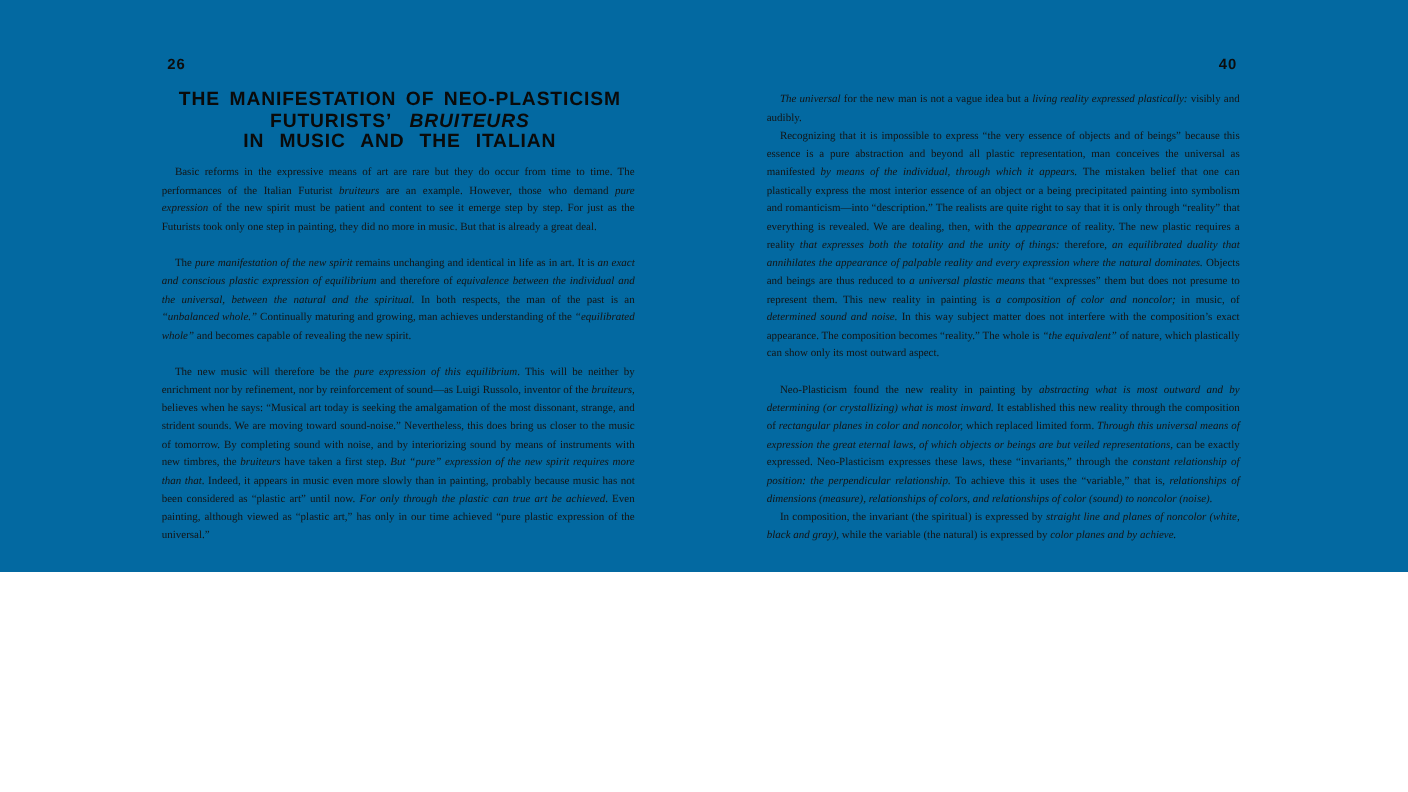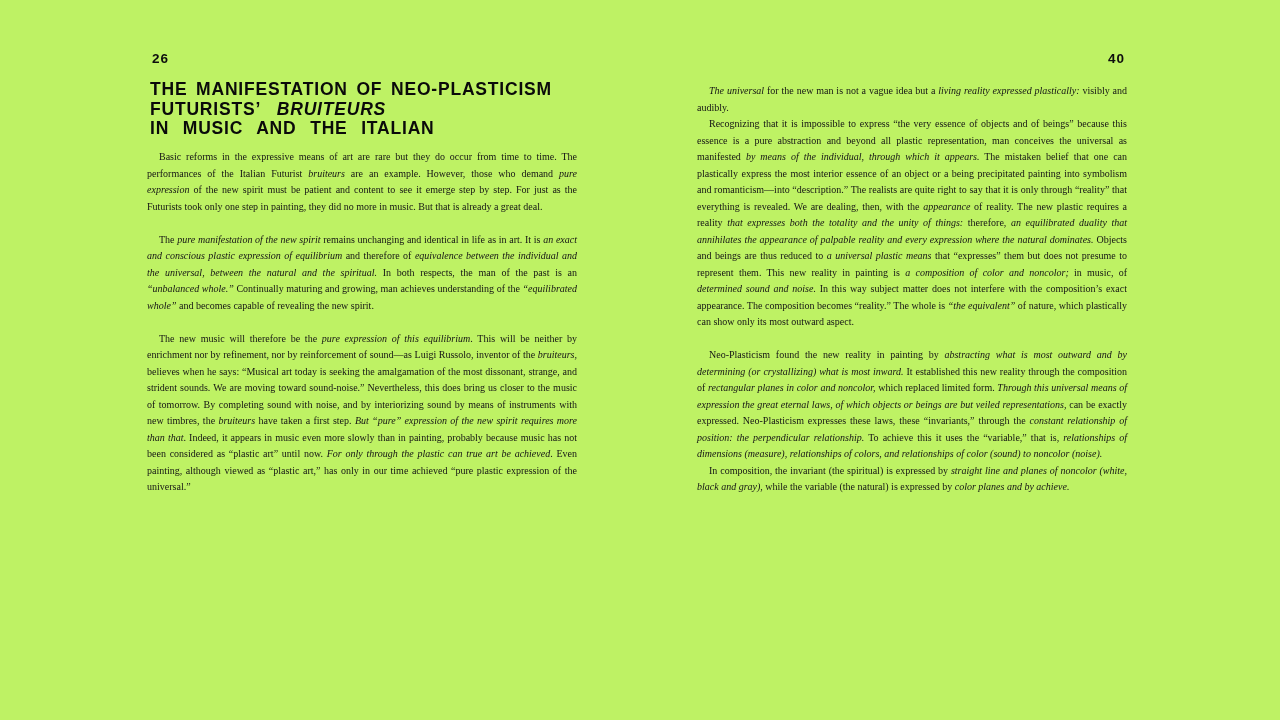--- a/index.html
+++ b/index.html
@@ -3,22 +3,22 @@
 <meta charset="utf-8">
 <style>
   html, body {
     margin: 0;
     padding: 0;
     background: #ffffff;
   }
   .spread {
     position: relative;
     width: 1280px;
-    height: 720px;
-    background: #bef264;
+    height: 520px;
+    background: #0369a1;
     overflow: hidden;
     color: #121212;
     font-family: "Liberation Serif", serif;
     text-decoration: underline;
   }
   .page {
     position: absolute;
     top: 0;
     width: 430px;
     height: 720px;
@@ -44,21 +44,21 @@
     left: 3px;
     width: 427px;
     margin: 0;
     font-family: "Liberation Sans", sans-serif;
     font-weight: bold;
     font-size: 17.5px;
     line-height: 19.6px;
     letter-spacing: 0.8px;
     color: #0a0a0a;
   }
-  .chapter-title .hline { display: block; white-space: nowrap; }
+  .chapter-title .hline { display: block; white-space: nowrap; text-align: center; }
   .chapter-title .hline:nth-child(1) { word-spacing: 3px; }
   .chapter-title .hline:nth-child(2) { word-spacing: 11px; }
   .chapter-title .hline:nth-child(3) { word-spacing: 8px; }
 
   .body-text {
     position: absolute;
     width: 430px;
     font-size: 10px;
     line-height: 16.5px;
     text-align: justify;

